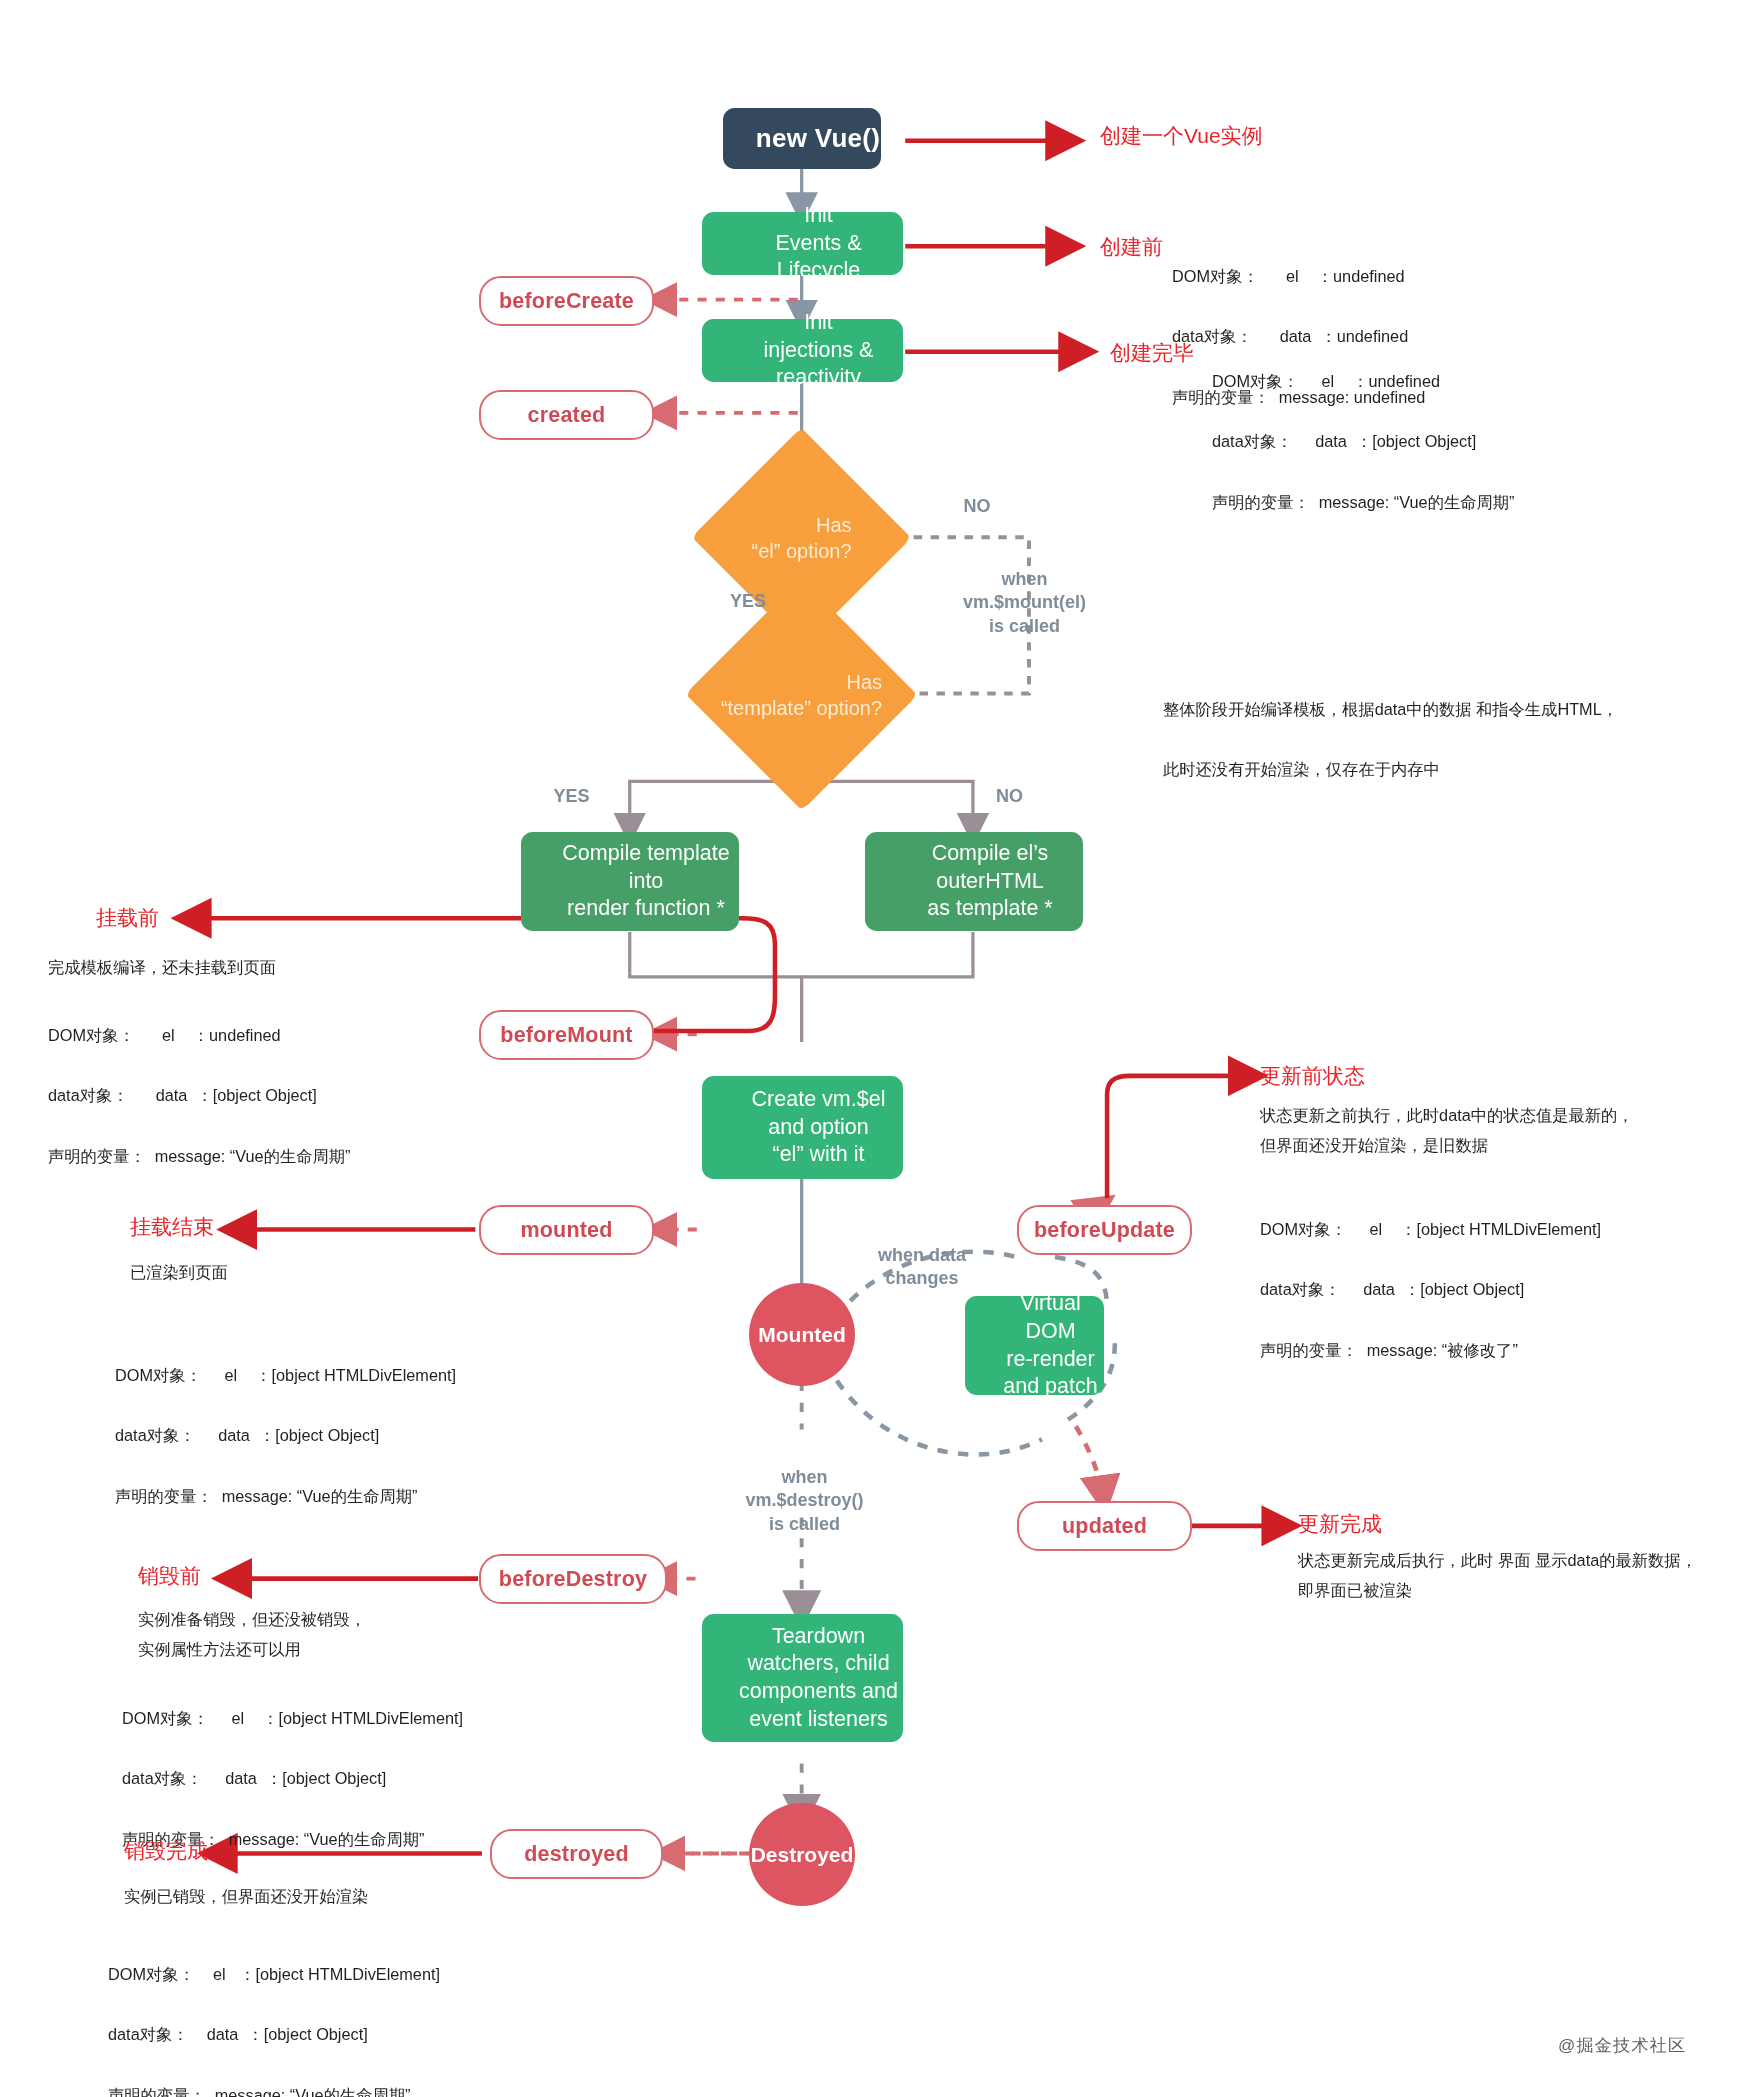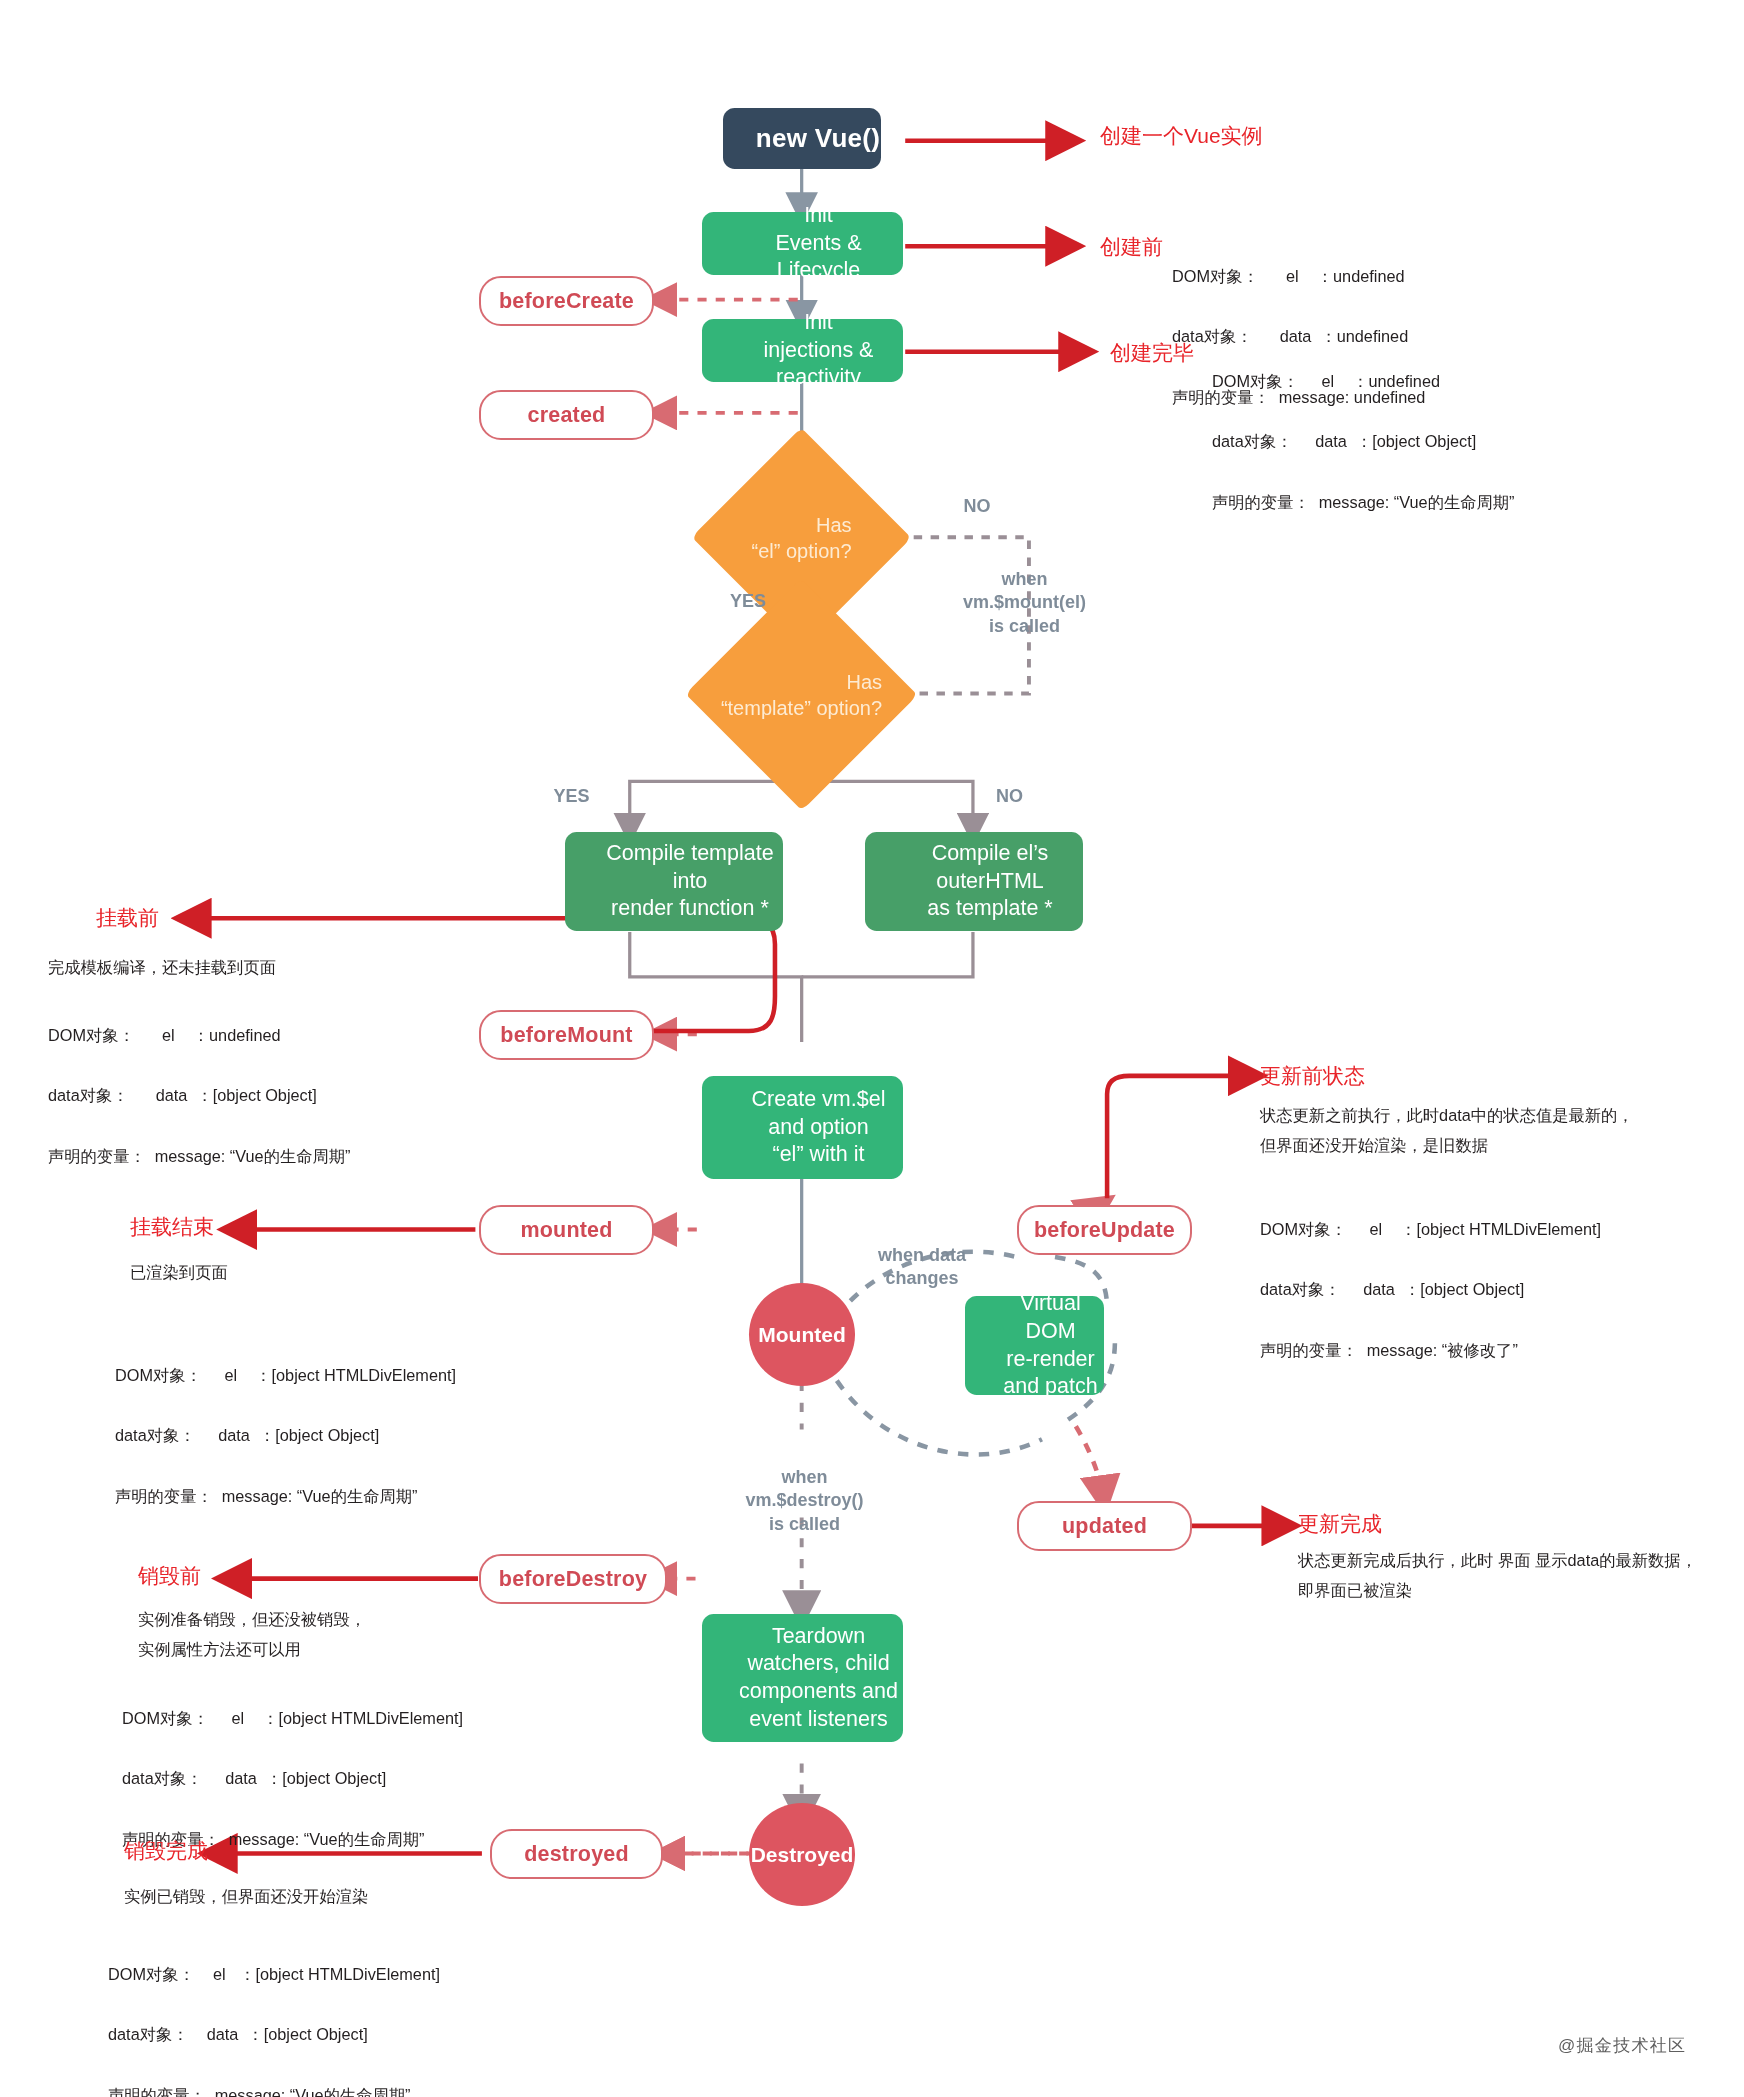--- a/index.html
+++ b/index.html
@@ -198,21 +198,21 @@
     <div class="diamond-label">Has
 “el” option?</div>
   </div>
 
   <div class="diamond-wrap" style="left:690px; top:640px; width:223px; height:109px;">
     <div class="diamond" style="transform:rotate(45deg) scale(.74,1.50);"></div>
     <div class="diamond-label">Has
 “template” option?</div>
   </div>
 
-  <div class="abs node node-green-dark" style="left:521px; top:832px; width:218px; height:99px;margin-left:44px;">Compile template
+  <div class="abs node node-green-dark" style="left:521px; top:832px; width:218px; height:99px;">Compile template
 into
 render function *</div>
 
   <div class="abs node node-green-dark" style="left:865px; top:832px; width:218px; height:99px;">Compile el’s
 outerHTML
 as template *</div>
 
   <div class="abs node node-green" style="left:702px; top:1076px; width:201px; height:103px;">Create vm.$el
 and option
 “el” with it</div>
@@ -274,20 +274,24 @@
     <span class="kv">声明的变量：  message: undefined</span>
   </div>
 
   <div class="abs red-title" style="left:1110px; top:339px;">创建完毕</div>
   <div class="abs note" style="left:1212px; top:336px;">
     <span class="kv">DOM对象：     el    ：undefined</span>
     <span class="kv">data对象：     data  ：[object Object]</span>
     <span class="kv">声明的变量：  message: “Vue的生命周期”</span>
   </div>
 
+  <div class="abs note" style="left:1163px; top:664px; width:534px;">
+    <span class="kv">整体阶段开始编译模板，根据data中的数据 和指令生成HTML，</span>
+    <span class="kv">此时还没有开始渲染，仅存在于内存中</span>
+  </div>
 
   <div class="abs red-title" style="left:96px; top:904px;">挂载前</div>
   <div class="abs note" style="left:48px; top:952px;">完成模板编译，还未挂载到页面</div>
   <div class="abs note" style="left:48px; top:990px;">
     <span class="kv">DOM对象：      el    ：undefined</span>
     <span class="kv">data对象：      data  ：[object Object]</span>
     <span class="kv">声明的变量：  message: “Vue的生命周期”</span>
   </div>
 
   <div class="abs red-title" style="left:130px; top:1213px;">挂载结束</div>

